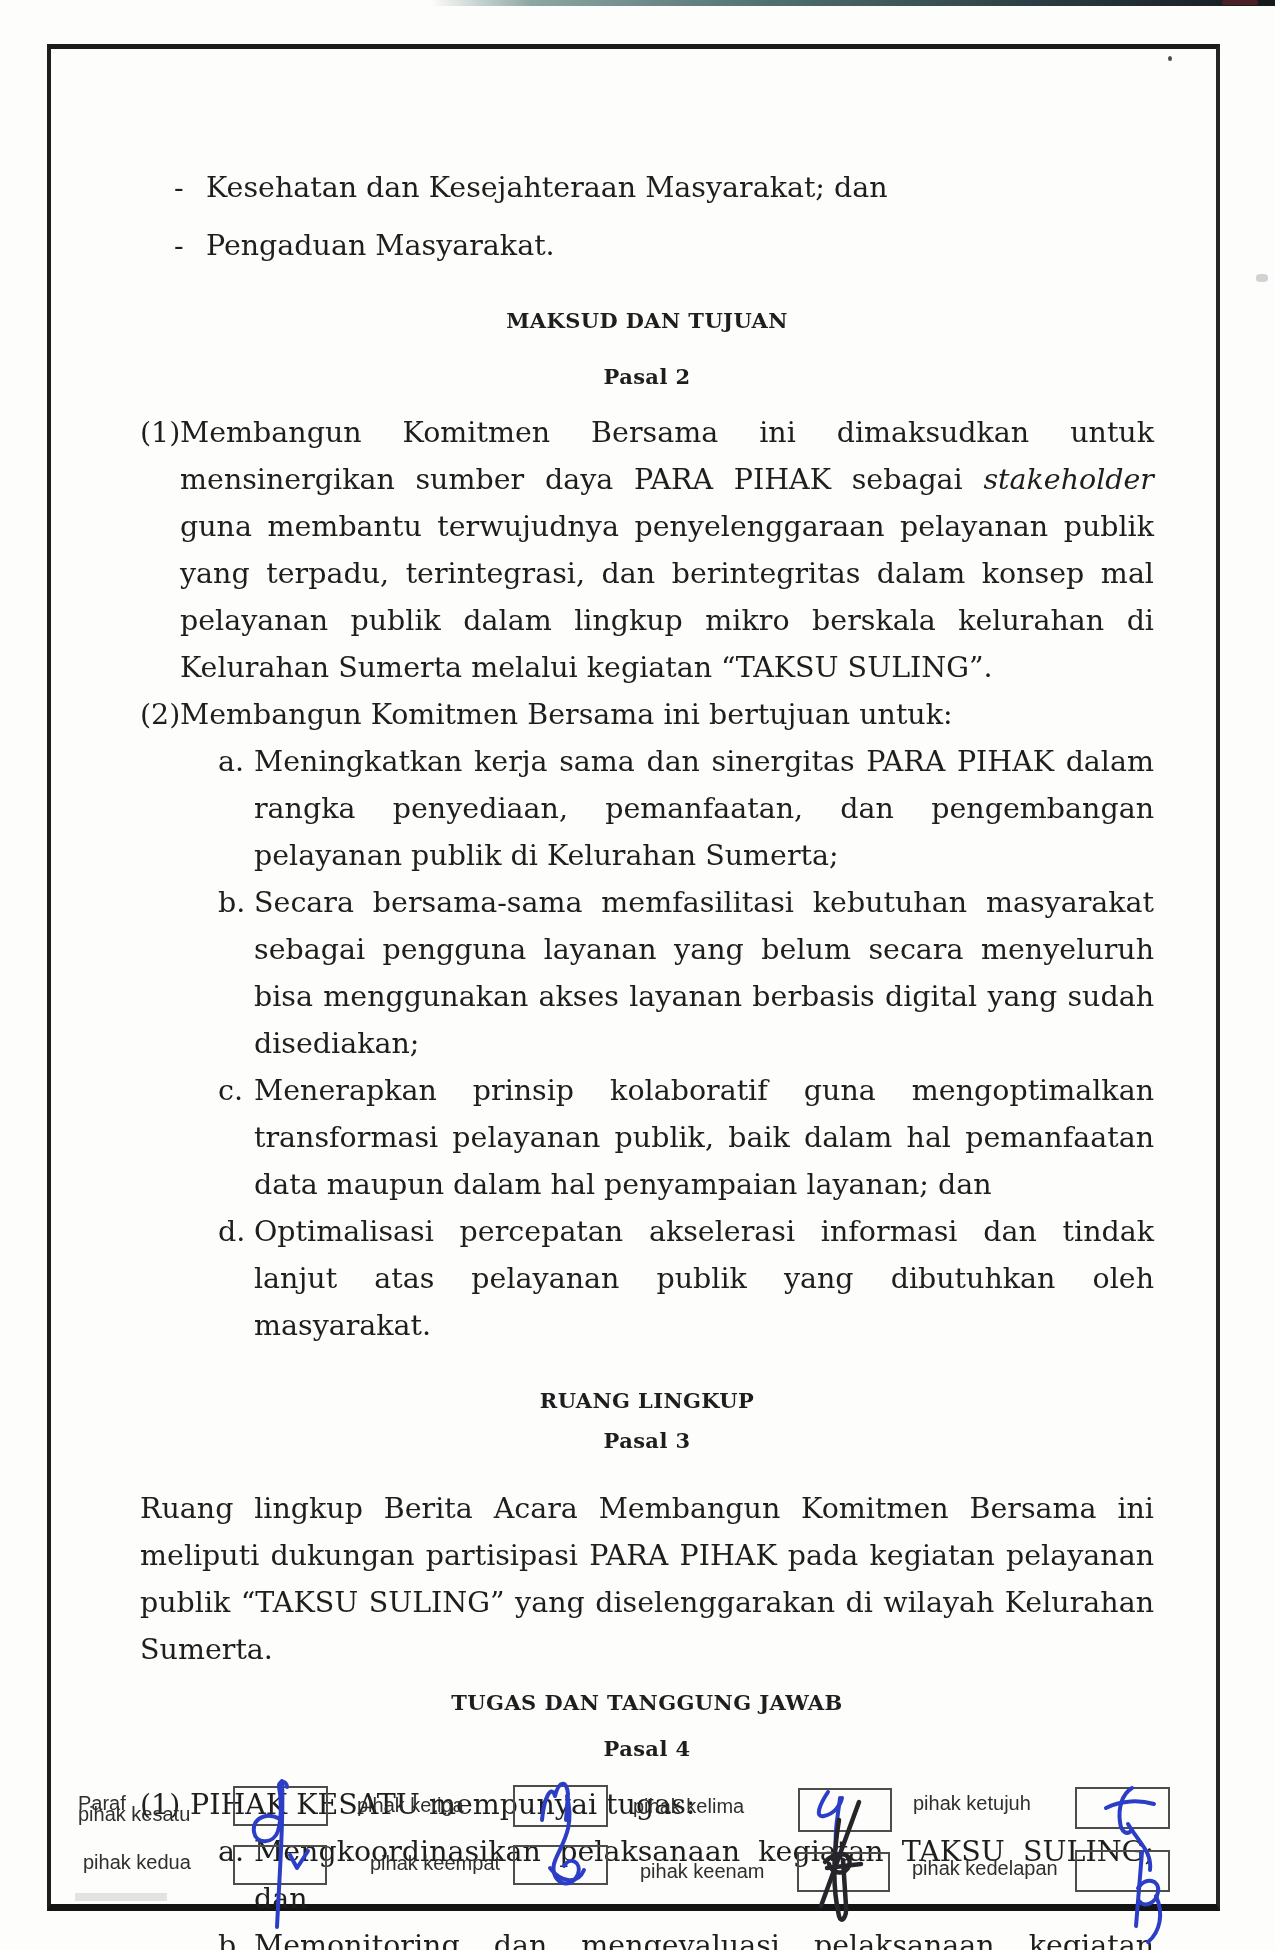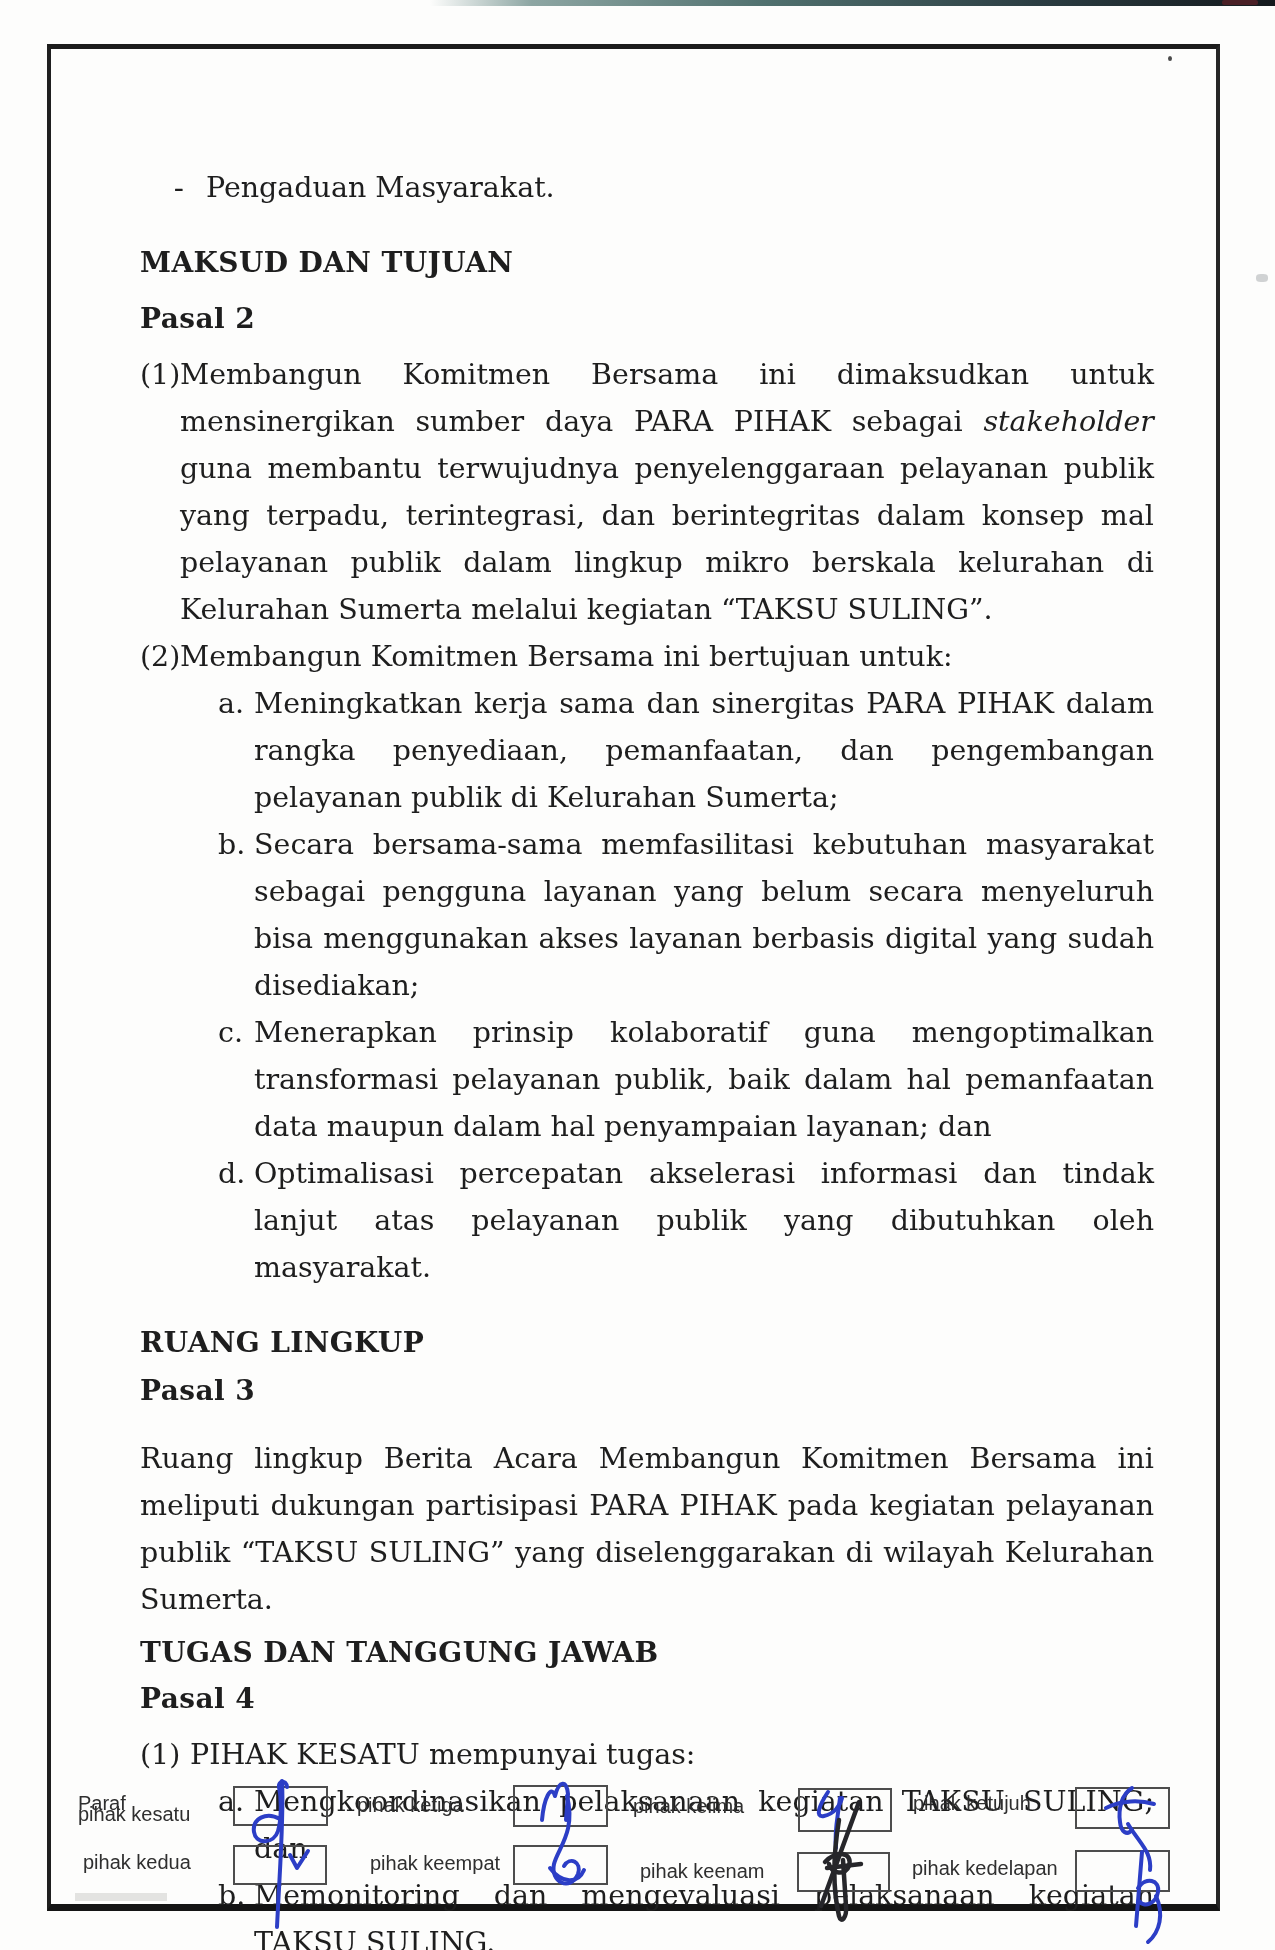--- a/index.html
+++ b/index.html
@@ -20,31 +20,31 @@
   .frame {
     position:absolute; left:47px; top:44px; width:1173px; height:1867px;
     box-sizing:border-box; background:transparent;
     border-top:5px solid #1c1c1c; border-left:4px solid #1f1f1f;
     border-right:4px solid #262626; border-bottom:7px solid #141414;
   }
 
   
   .content { position:absolute; left:89px; top:0; width:1014px; padding-top:110px; font-size:28.5px; }
   .jp { text-align:justify; line-height:47px; margin:0; }
-  .sec-title { text-align:left; font-weight:bold; font-size:28px; line-height:40px; margin:0; letter-spacing:.4px; }
+  .sec-title { text-align:center; font-weight:bold; font-size:21px; line-height:40px; margin:0; letter-spacing:.4px; }
   .dash-item { position:relative; padding-left:66px; line-height:58px; margin:0; text-align:left; }
   .dash-item .marker { position:absolute; left:34px; }
   .np { position:relative; padding-left:40px; }
   .np .marker { position:absolute; left:0; }
   .np-wide { padding-left:50px; }
   .letter { position:relative; margin-left:78px; padding-left:36px; }
   .letter .marker { position:absolute; left:0; }
   .mt-title1 { margin-top:26px; } .mt-pasal1 { margin-top:16px; }
   .mt-p1 { margin-top:12px; }
-  .mt-title2 { margin-top:32px; } .mt-pasal2 { margin-top:8px; }
+  .mt-title2 { margin-top:32px; } .mt-pasal2 { }
   .mt-p3 { margin-top:24px; }
   .mt-title3 { margin-top:10px; } .mt-pasal3 { margin-top:6px; }
   .mt-p4 { margin-top:12px; }
   i { font-style:italic; }
 
   
   .plabel { position:absolute; font-family:"Liberation Sans", sans-serif; font-size:20px; color:#2f2f2f; white-space:nowrap; }
   .pbox { position:absolute; box-sizing:border-box; border:2px solid #4d4d4d; background:transparent; }
   .sig { position:absolute; pointer-events:none; }
   .sig path { fill:none; stroke-linecap:round; stroke-linejoin:round; }
@@ -58,20 +58,21 @@
   <div class="corner-blob"></div>
   <div class="dot-artifact"></div>
   <div class="smudge-right"></div>
   <div class="smudge-bottom"></div>
 
   <div class="frame">
     <div class="content">
 
       <p class="dash-item jp">
         <span class="marker">-</span>
+        <span>Kesehatan dan Kesejahteraan Masyarakat; dan</span>
       </p>
       <p class="dash-item jp">
         <span class="marker">-</span>
         <span>Pengaduan Masyarakat.</span>
       </p>
 
       <h2 class="sec-title mt-title1">MAKSUD DAN TUJUAN</h2>
       <h3 class="sec-title mt-pasal1">Pasal 2</h3>
 
       <p class="jp np mt-p1">

